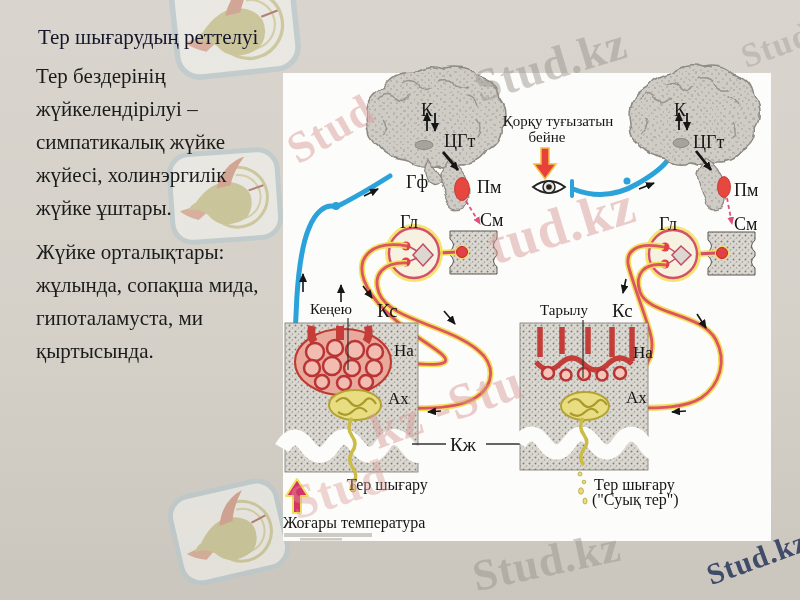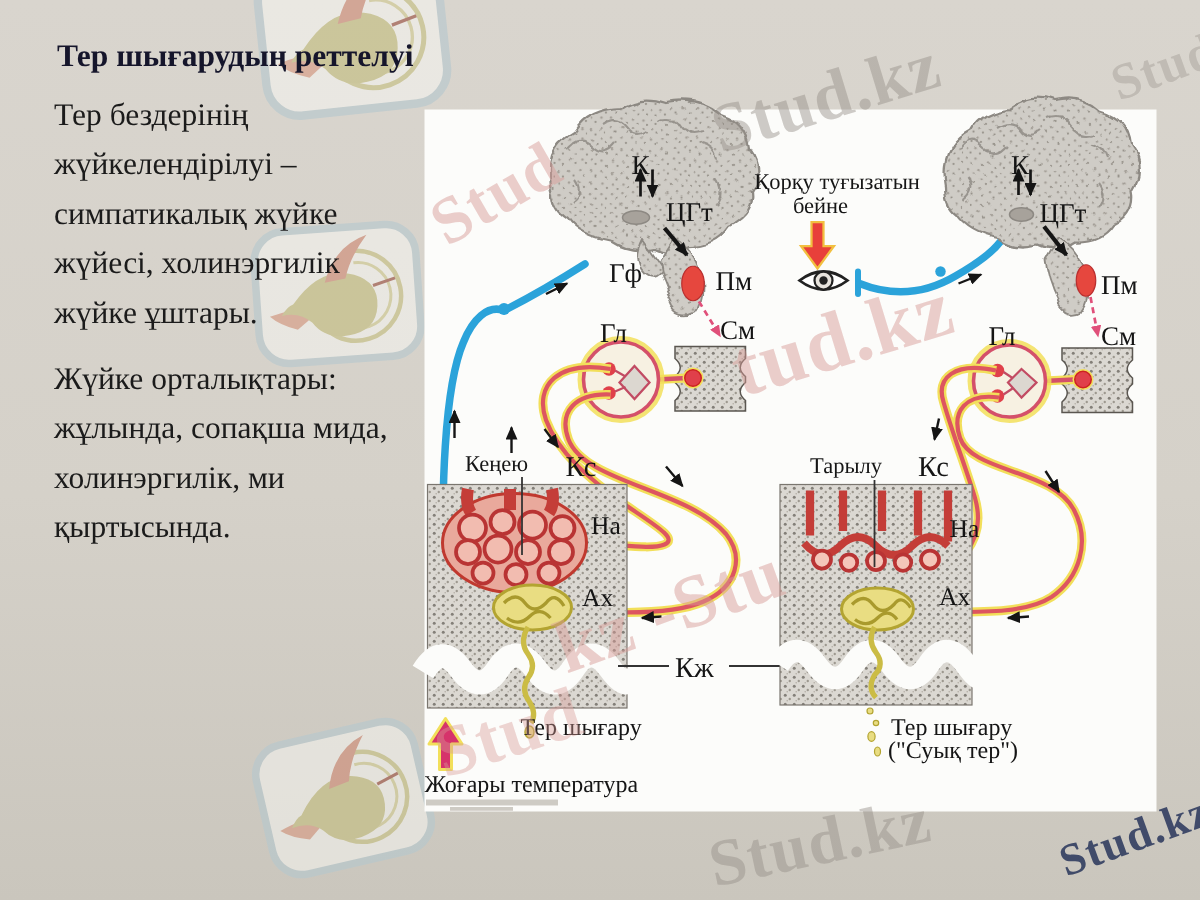--- a/index.html
+++ b/index.html
@@ -1,21 +1,21 @@
 <!DOCTYPE html>
 <html><head>
 <meta charset="utf-8">
 <style>
   html,body{margin:0;padding:0;}
   body{width:800px;height:600px;overflow:hidden;position:relative;
        font-family:"Liberation Serif",serif;
        background:linear-gradient(180deg,#d9d5ce 0%,#d5d1c9 55%,#cac6bd 100%);}
   #slide{position:absolute;inset:0;}
   .logo{position:absolute;opacity:.62;pointer-events:none;}
-  .page-title{position:absolute;left:38px;top:25px;font-size:21px;font-weight:bold;
+  .page-title{position:absolute;left:38px;top:25px;font-size:21px;font-weight:normal;
               color:#15152b;white-space:pre;z-index:3;}
   .body-text{position:absolute;left:36px;font-size:21px;line-height:33px;
              color:#1b1b1b;white-space:pre;z-index:3;}
   #para1{top:60px;}
   #para2{top:236px;}
   svg.diagram{position:absolute;left:0;top:0;z-index:2;}
   svg text{font-family:"Liberation Serif",serif;fill:#151515;}
   .wm{position:absolute;font-weight:bold;white-space:pre;pointer-events:none;
       transform-origin:0 0;z-index:5;letter-spacing:1px;}
   .wm-gray{color:rgba(148,143,135,.45);}
@@ -58,21 +58,21 @@
   </svg>
 
   <div class="page-title">Тер шығарудың реттелуі</div>
   <div class="body-text" id="para1">Тер бездерінің
 жүйкелендірілуі –
 симпатикалық жүйке
 жүйесі, холинэргилік
 жүйке ұштары.</div>
   <div class="body-text" id="para2">Жүйке орталықтары:
 жұлында, сопақша мида,
-холинэргилік, ми
+гипоталамуста, ми
 қыртысында.</div>
 
   <svg class="diagram" width="800" height="600" viewBox="0 0 800 600">
     <defs>
       <pattern id="stip" width="6" height="6" patternUnits="userSpaceOnUse">
         <rect width="6" height="6" fill="#dbd8d2"></rect>
         <circle cx="1.5" cy="1.5" r="1" fill="#837f78"></circle>
         <circle cx="4.5" cy="4" r="0.8" fill="#9d988f"></circle>
         <circle cx="2.8" cy="5.2" r="0.5" fill="#b0aba2"></circle>
       </pattern>

